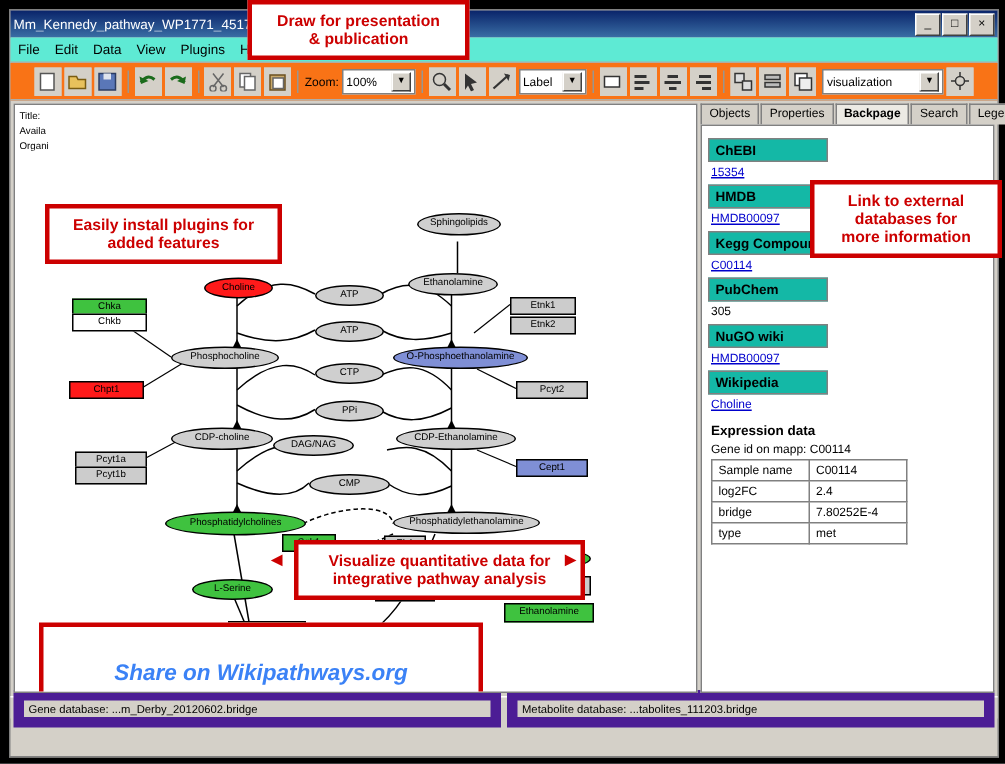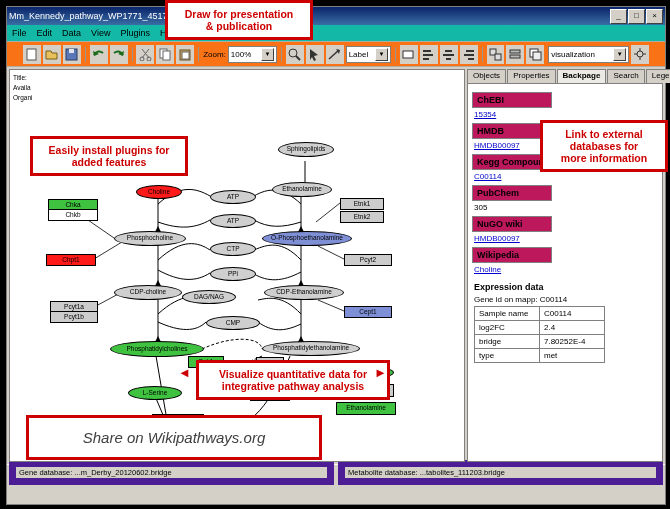--- a/index.html
+++ b/index.html
@@ -3,38 +3,38 @@
 <meta charset="utf-8">
 <style>
   html,body{margin:0;padding:0;background:#000;}
   body{width:670px;height:509px;overflow:hidden;font-family:"Liberation Sans",sans-serif;}
   .app{position:absolute;left:6px;top:6px;width:658px;height:497px;background:#d4d0c8;border:1px solid #808080;}
   
   .titlebar{height:18px;background:linear-gradient(#0a246a,#3a6ea5);display:flex;align-items:center;padding:0 2px;}
   .titlebar .ttxt{color:#fff;font-size:9px;flex:1;white-space:nowrap;overflow:hidden;}
   .winbtn{width:15px;height:13px;background:#d4d0c8;border:1px solid #fff;border-right-color:#404040;border-bottom-color:#404040;margin-left:1px;font-size:8px;line-height:11px;text-align:center;color:#000;}
   
-  .menubar{height:16px;background:#14b8a6;display:flex;align-items:center;font-size:9px;border-bottom:1px solid #b0aca4;}
+  .menubar{height:16px;background:#5eead4;display:flex;align-items:center;font-size:9px;border-bottom:1px solid #b0aca4;}
   .menubar span{padding:0 5px;}
   
   .toolbar{height:22px;background:#f97316;display:flex;align-items:center;gap:2px;padding:1px 16px;border-bottom:1px solid #b0aca4;font-size:8px;}
   .tbtn{width:17px;height:17px;background:#d4d0c8;border:1px solid #d4d0c8;display:flex;align-items:center;justify-content:center;}
   .tbtn svg{display:block;}
   .sep{width:1px;height:15px;background:#9a968e;margin:0 2px;}
   .combo{height:15px;border:1px solid #808080;background:#fff;font-size:8px;display:flex;align-items:center;padding:0 2px;}
   .combo .arrow{margin-left:auto;width:11px;height:11px;background:#d4d0c8;border:1px solid #fff;border-right-color:#404040;border-bottom-color:#404040;display:flex;align-items:center;justify-content:center;font-size:6px;}
   
   .body{display:flex;height:397px;}
   .canvaswrap{position:relative;flex:1;background:#fff;border:1px solid #808080;margin:2px;overflow:hidden;}
   .sidebar{width:196px;margin:2px 2px 2px 0;display:flex;flex-direction:column;}
   .tabs{display:flex;font-size:8px;height:14px;}
   .tab{padding:1px 5px;background:#d4d0c8;border:1px solid #808080;border-bottom:none;margin-right:1px;}
   .tab.active{background:#eceae4;font-weight:bold;}
   .panel{flex:1;background:#fff;border:1px solid #808080;overflow:hidden;position:relative;padding:4px;}
-  .sectbox{border:1px solid #808080;background:#be185d;font-weight:bold;font-size:9px;padding:2px 4px;display:inline-block;margin:4px 0 2px;min-width:70px;}
+  .sectbox{border:1px solid #808080;background:#14b8a6;font-weight:bold;font-size:9px;padding:2px 4px;display:inline-block;margin:4px 0 2px;min-width:70px;}
   .link{color:#0000cc;text-decoration:underline;font-size:8px;display:block;margin-left:2px;}
   .plain{font-size:8px;margin-left:2px;}
   .exprtitle{font-weight:bold;font-size:9px;margin:8px 0 3px 2px;}
   .geneid{font-size:8px;margin-left:2px;margin-bottom:2px;}
   table.expr{border-collapse:collapse;font-size:8px;margin-left:2px;}
   table.expr td{border:1px solid #808080;padding:1px 4px;height:11px;}
   
   .statusbar{height:14px;background:#d4d0c8;display:flex;align-items:center;font-size:7.5px;border-top:1px solid #fff;}
   .statusbar .cell{border:7px solid #4c1d95;height:11px;line-height:11px;margin:1px 2px;padding:0 3px;flex:1;overflow:hidden;white-space:nowrap;}
   
@@ -42,21 +42,21 @@
   .ell{border-radius:50%;}
   .meta{background:#cfcfcf;}
   .green{background:#3fc23f;}
   .red{background:#ff1a1a;}
   .blue{background:#7f8fd6;}
   .gray{background:#cccccc;}
   .white{background:#ffffff;}
   svg.edges{position:absolute;left:0;top:0;}
   
   .callout{position:absolute;background:#fff;border:3px solid #cc0000;color:#cc0000;font-weight:bold;text-align:center;font-size:10.5px;line-height:1.15;padding:5px 6px;}
-  .calloutbig{position:absolute;background:#fff;border:3px solid #cc0000;color:#404040;font-weight:normal;text-align:center;font-size:15px;font-style:italic;padding:11px 10px;}
+  .calloutbig{position:absolute;background:#fff;border:3px solid #cc0000;color:#3b82f6;font-weight:bold;text-align:center;font-size:15px;font-style:italic;padding:22px 10px;}
   .arrowmark{position:absolute;color:#cc0000;font-size:13px;font-weight:bold;}
   .titlecol{position:absolute;left:3px;top:3px;font-size:6.5px;color:#000;line-height:1.5;}
 </style>
 </head>
 <body>
 
 <div class="app">
 
   <div class="titlebar">
     <div class="ttxt">Mm_Kennedy_pathway_WP1771_45176.gpml - PathVisio</div>

